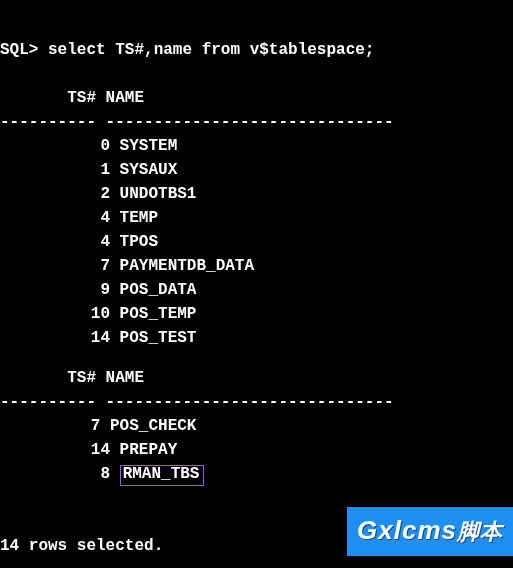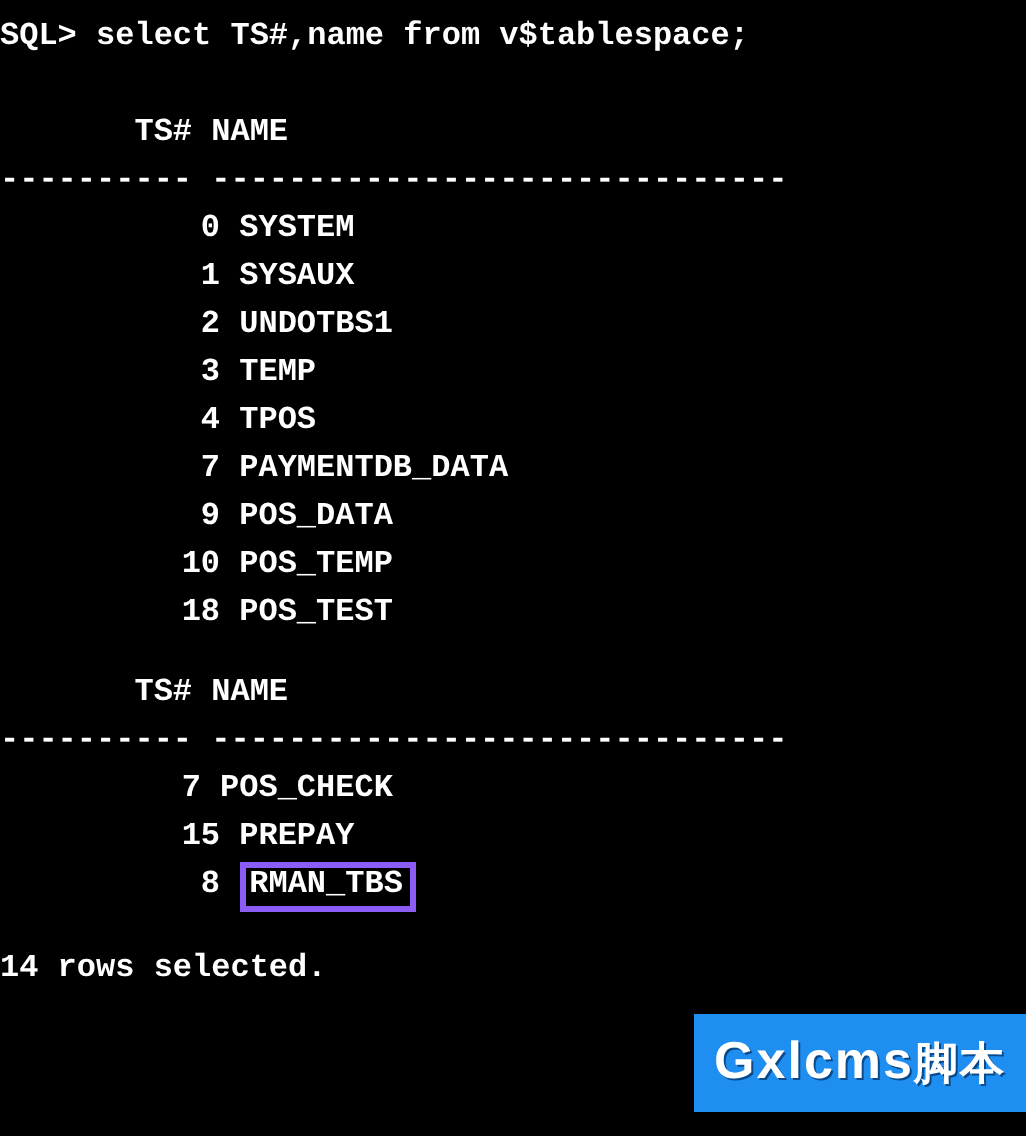--- a/index.html
+++ b/index.html
@@ -9,75 +9,76 @@
       font-family: "Courier New", monospace;
       font-size: 16px;
       font-weight: bold;
       width: 513px;
       height: 568px;
       overflow: hidden;
       position: relative;
       line-height: 1.5;
       padding-top: 6px;
     }
-    .line { white-space: pre; }
+    .line { white-space: pre; margin-top: 32px; }
     .prompt-line { margin-bottom: 8px; }
     .blank { height: 16px; }
     .hdr { white-space: pre; }
     .sep { white-space: pre; letter-spacing: 0; }
     .row { white-space: pre; margin-left: 14px; }
     .highlight {
-      border: 3px solid #8b5cf6;
+      border: 1px solid #8b5cf6;
       padding: 0 4px 1px 2px;
       display: inline-block;
       line-height: 1.1;
     }
     .watermark {
       position: absolute;
       right: 0;
       bottom: 12px;
       background: #1f8ef1;
       color: #fff;
       font-family: Arial, sans-serif;
       font-weight: 900;
       font-size: 26px;
       padding: 4px 10px 6px 10px;
+      font-style: italic;
       letter-spacing: 1px;
       text-shadow: 1px 1px 0 #0a4a8a;
       margin-top: 32px;
     }
     .watermark .sm {
       font-size: 22px;
       font-weight: 900;
     }
   </style>
 </head>
 <body>
 
 <div class="line prompt-line">SQL&gt; select TS#,name from v$tablespace;</div>
 <div class="blank"></div>
 <div class="hdr">       TS# NAME</div>
 <div class="sep">---------- ------------------------------</div>
 <div id="rows1">
     <div class="row">         0 SYSTEM</div>
     <div class="row">         1 SYSAUX</div>
     <div class="row">         2 UNDOTBS1</div>
-    <div class="row">         3 TEMP</div>
+    <div class="row">         4 TEMP</div>
     <div class="row">         4 TPOS</div>
     <div class="row">         7 PAYMENTDB_DATA</div>
     <div class="row">         9 POS_DATA</div>
     <div class="row">        10 POS_TEMP</div>
-    <div class="row">        18 POS_TEST</div>
+    <div class="row">        14 POS_TEST</div>
   </div>
 <div class="blank"></div>
 <div class="hdr">       TS# NAME</div>
 <div class="sep">---------- ------------------------------</div>
 <div id="rows2">
     <div class="row">        7 POS_CHECK</div>
-    <div class="row">        15 PREPAY</div>
+    <div class="row">        14 PREPAY</div>
     <div class="row">         8 <span class="highlight">RMAN_TBS</span></div>
   </div>
 <div class="blank"></div>
 <div class="line">14 rows selected.</div>
 
 <div class="watermark">
   <span>Gxlcms</span><span class="sm">脚本</span>
 </div>
 
 </body></html>

